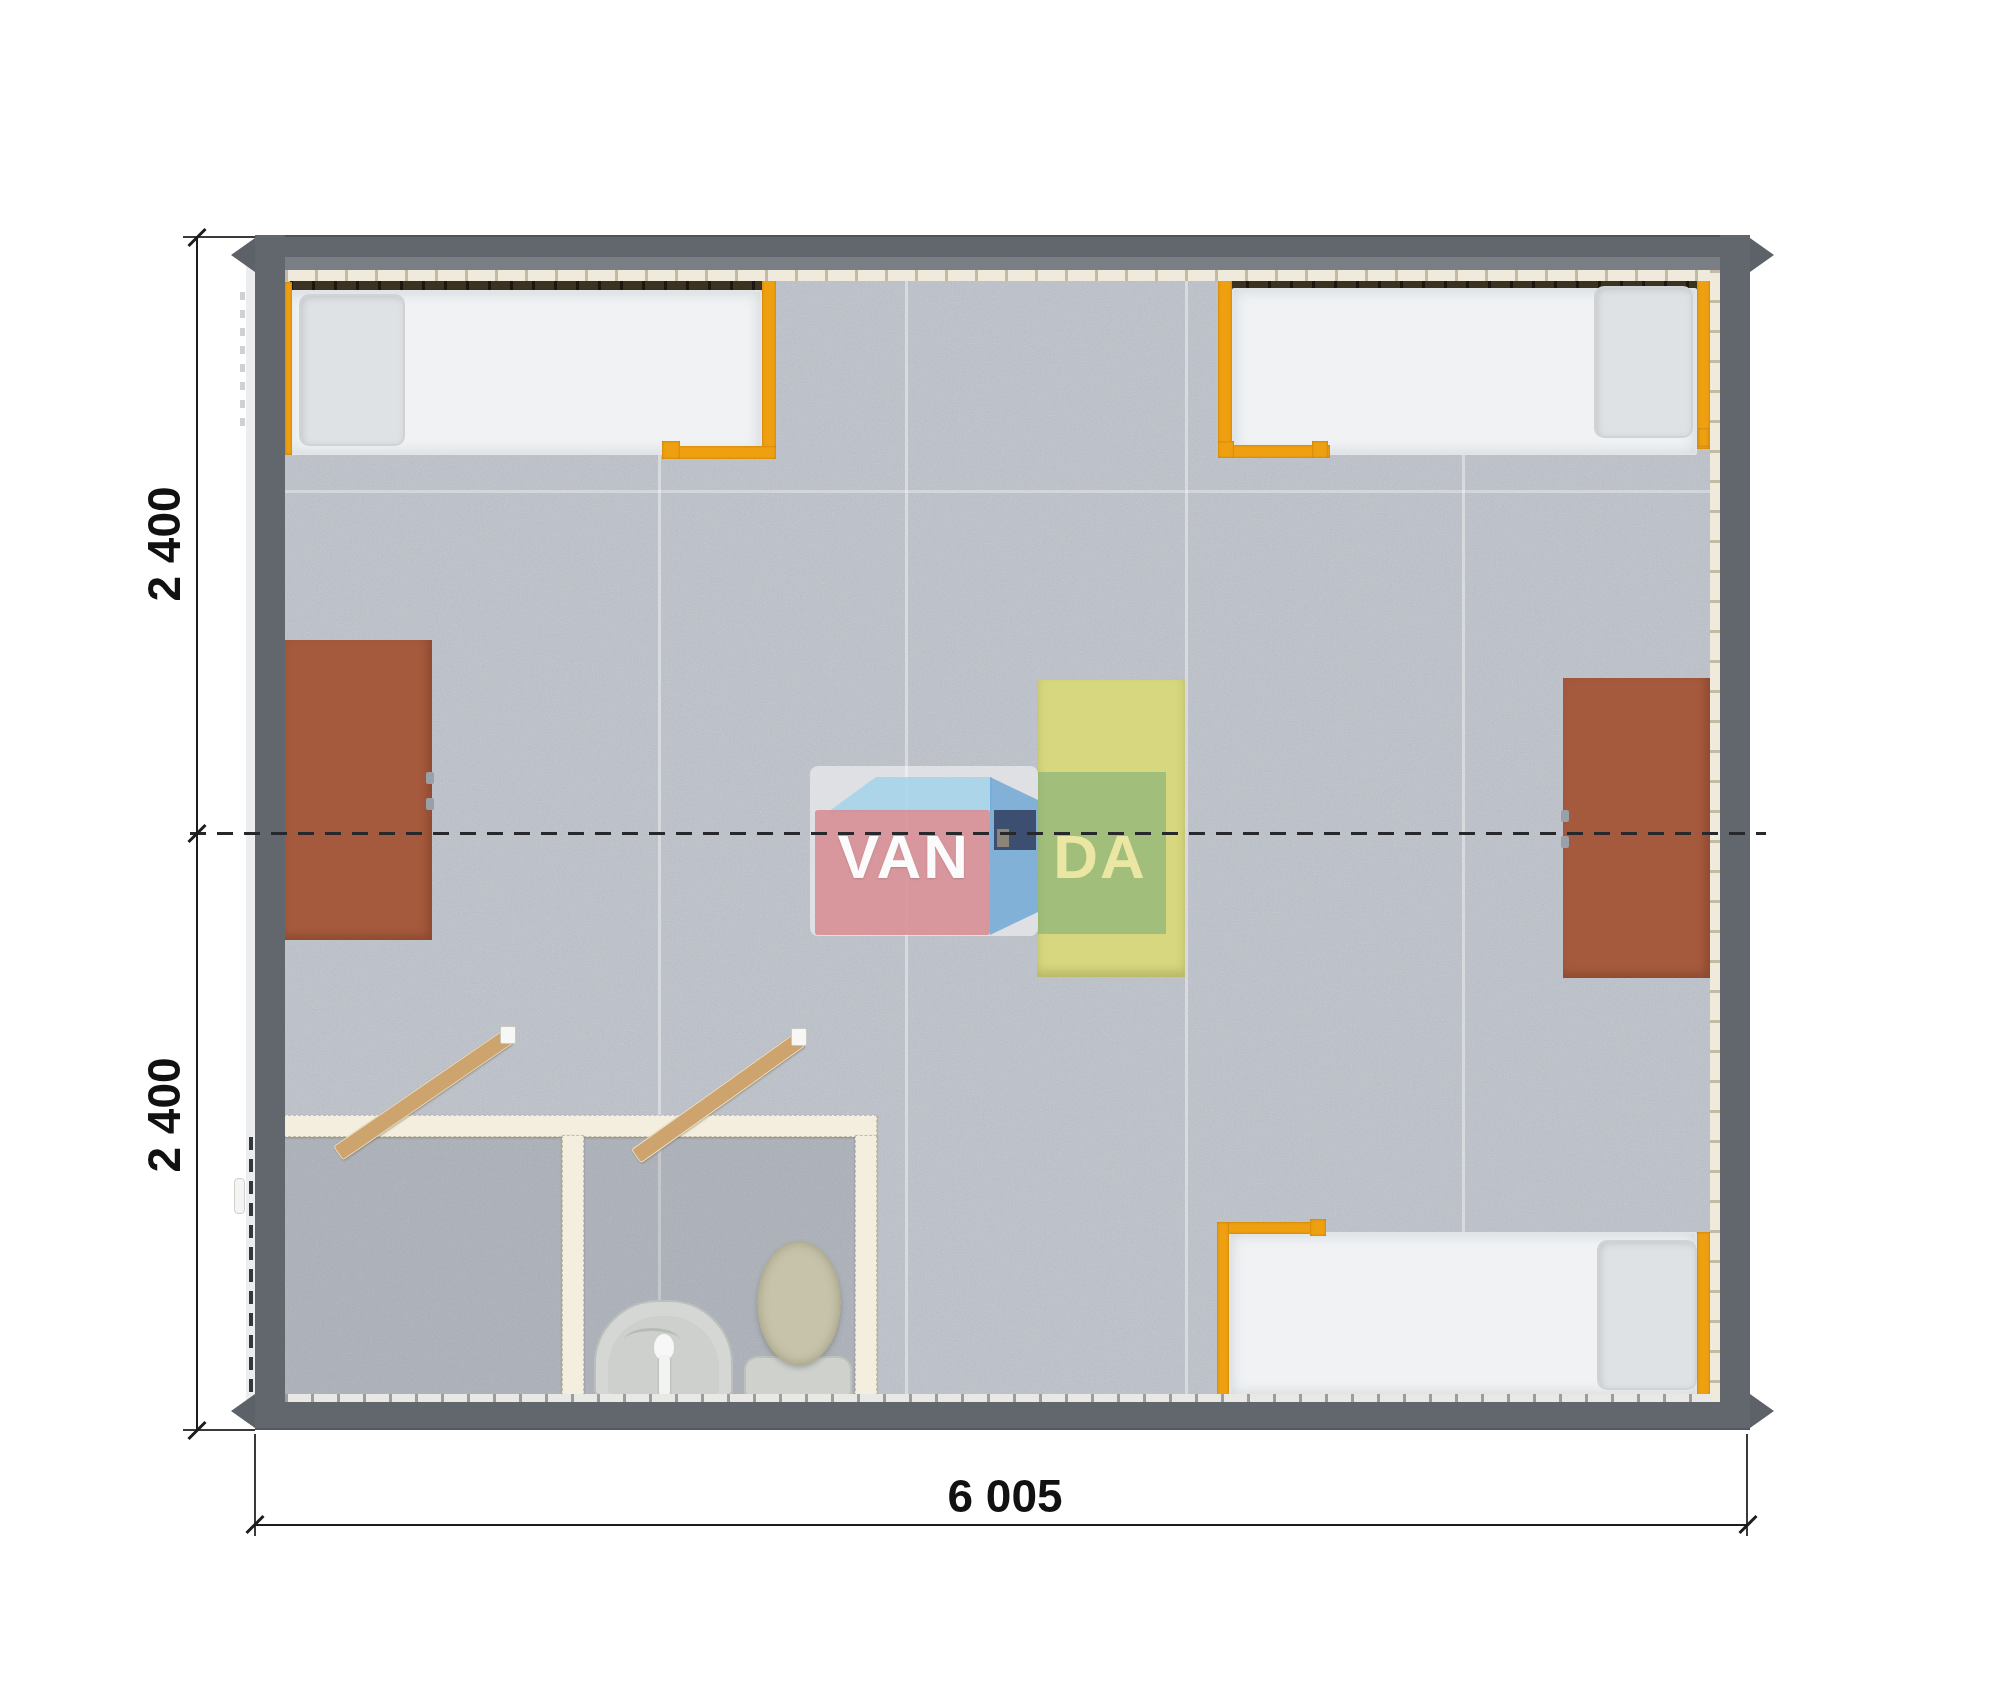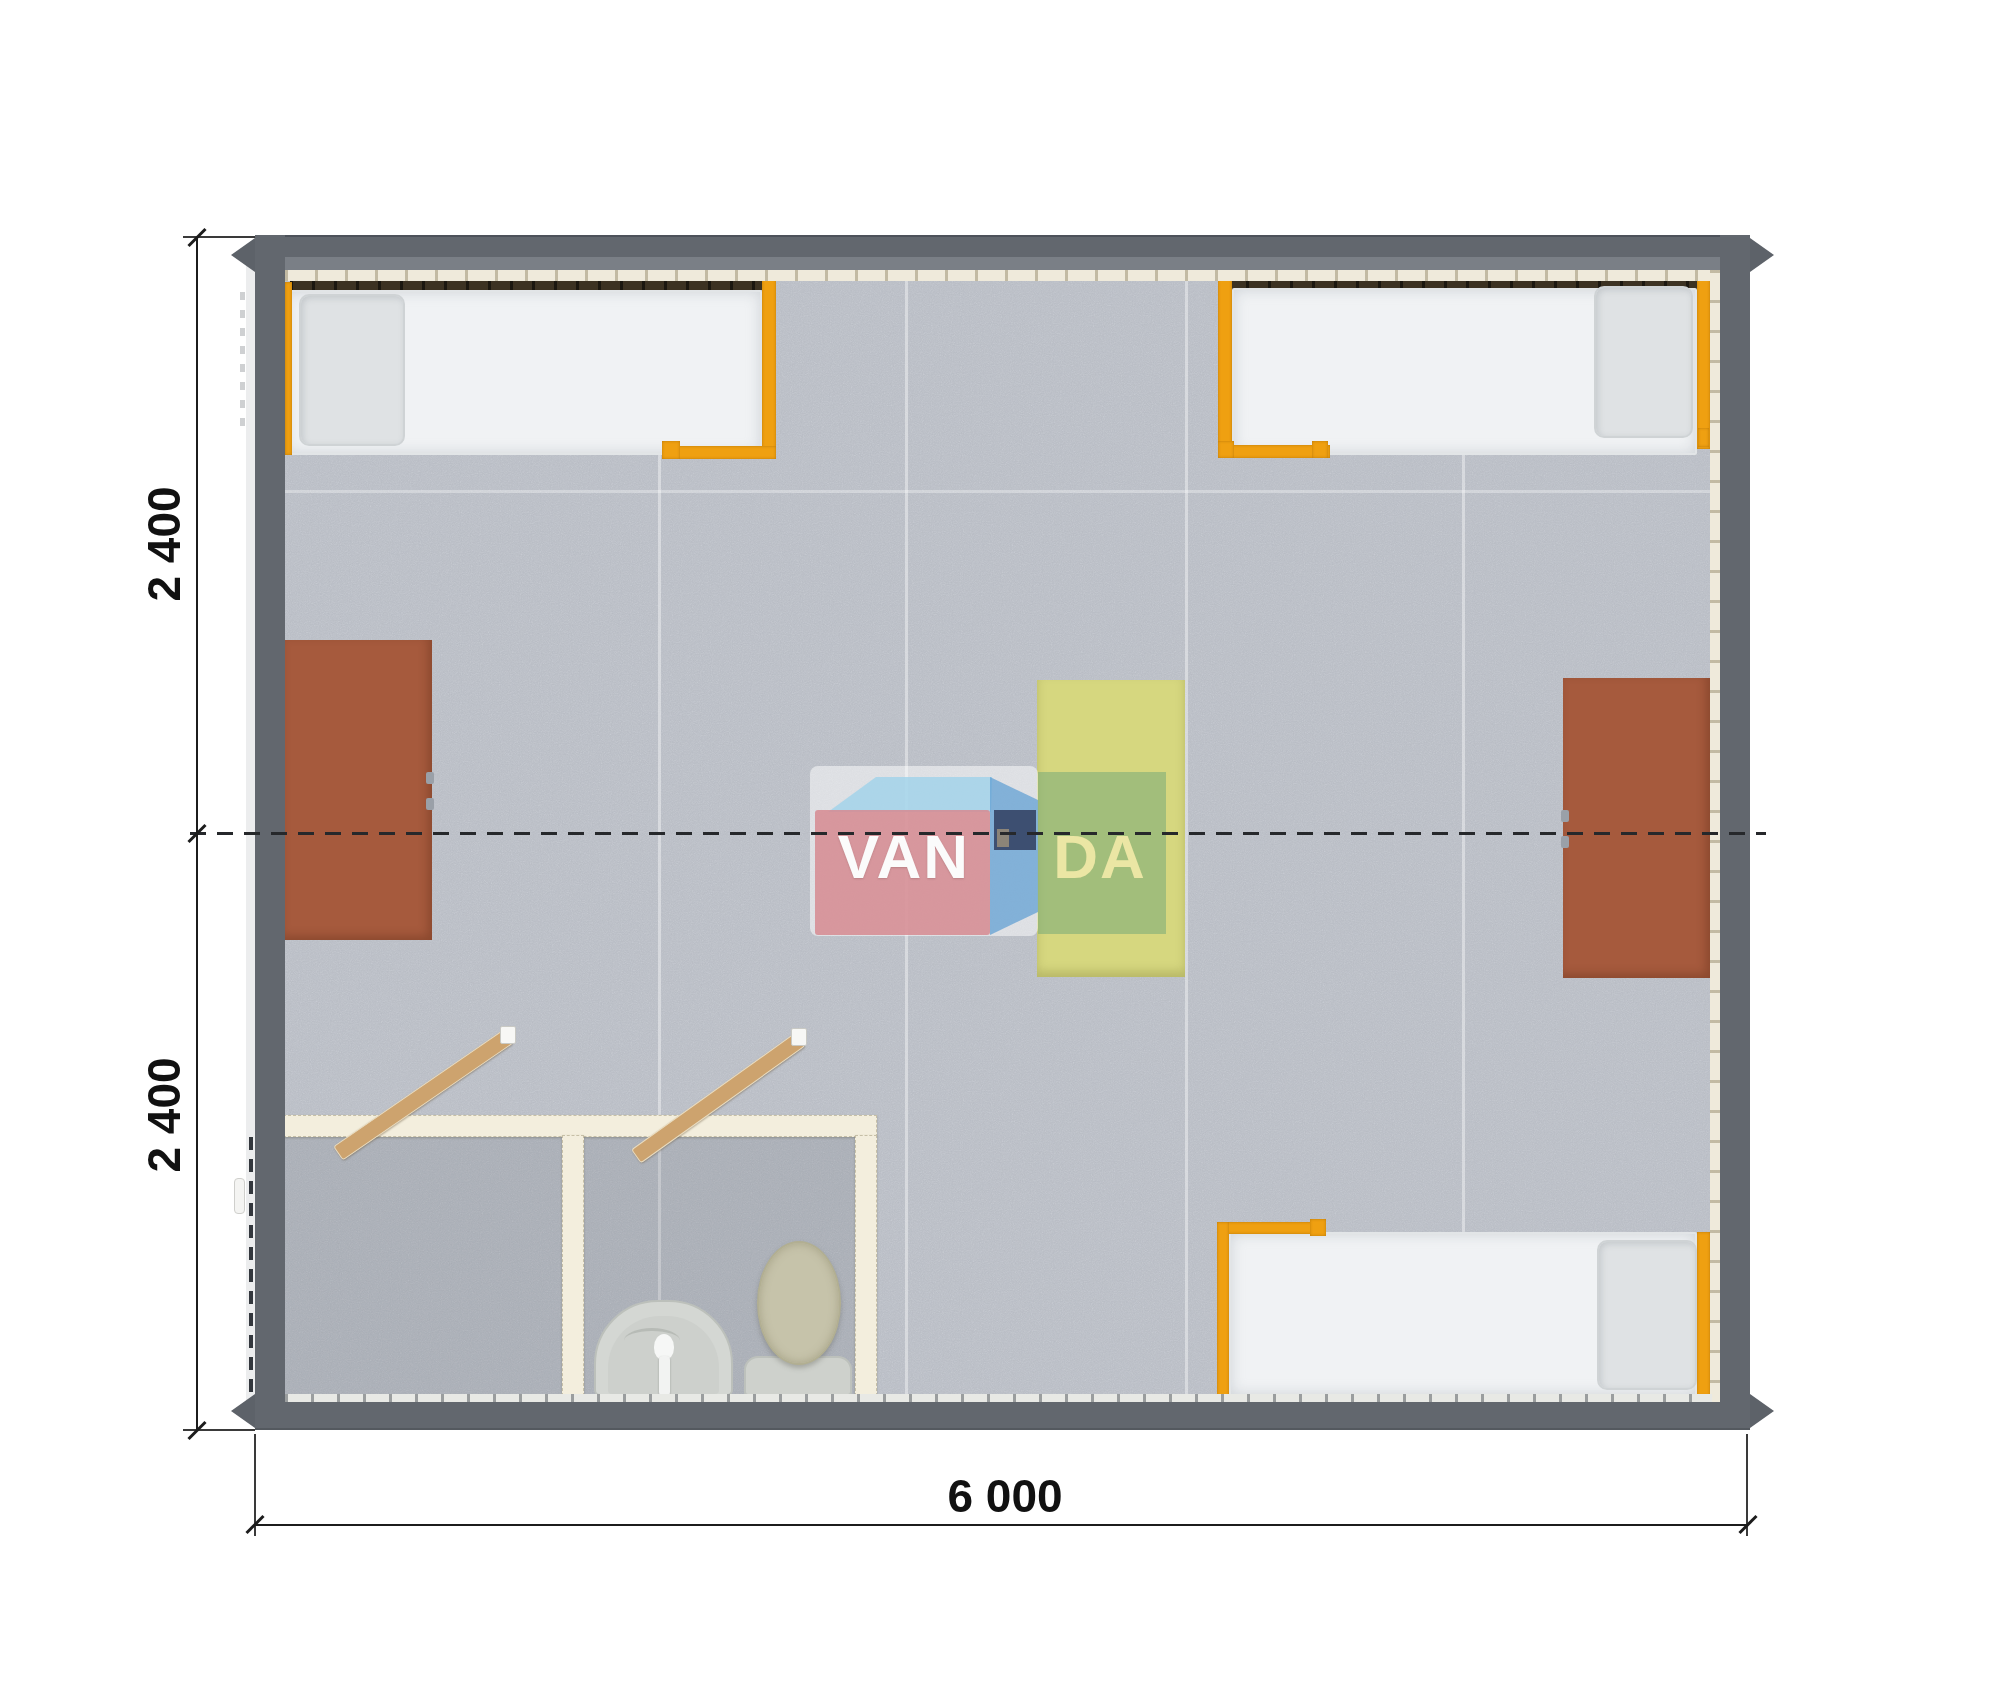--- a/index.html
+++ b/index.html
@@ -211,15 +211,15 @@
   <div class="abs ext z50" style="left:183px;top:1429px;width:72px;height:2px"></div>
   <div class="abs ext z50" style="left:254px;top:1434px;width:2px;height:102px"></div>
   <div class="abs ext z50" style="left:1746px;top:1434px;width:2px;height:102px"></div>
   <div class="abs tick z50" style="left:185px;top:236px"></div>
   <div class="abs tick z50" style="left:185px;top:832px"></div>
   <div class="abs tick z50" style="left:185px;top:1429px"></div>
   <div class="abs tick z50" style="left:243px;top:1523px"></div>
   <div class="abs tick z50" style="left:1736px;top:1523px"></div>
   <div class="abs dim-label dim-v z50" style="left:84px;top:521px">2 400</div>
   <div class="abs dim-label dim-v z50" style="left:84px;top:1092px">2 400</div>
-  <div class="abs dim-label z50" style="left:925px;top:1473px;width:160px">6 000</div>
+  <div class="abs dim-label z50" style="left:925px;top:1473px;width:160px">6 005</div>
 
 </div>
 
 </body></html>

